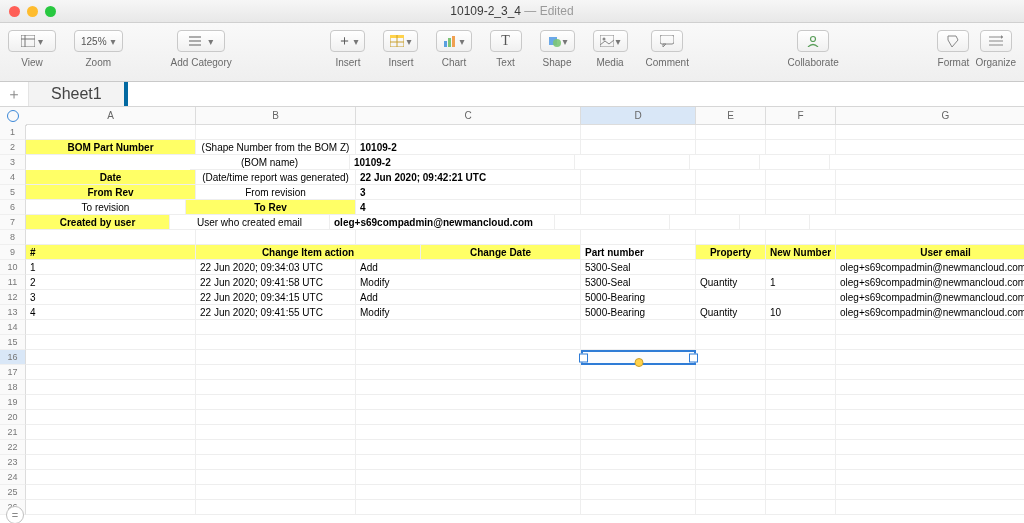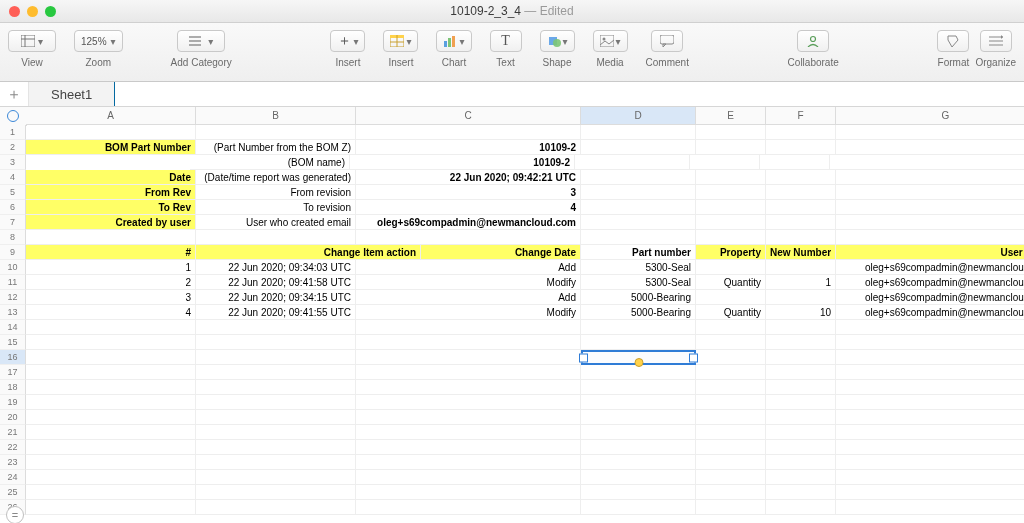--- a/index.html
+++ b/index.html
@@ -13,38 +13,38 @@
 .title .faded{color:#9a9a9a;}
 .toolbar{height:54px;background:linear-gradient(#f9f9f9,#efefef);border-bottom:1px solid #c9c9c9;display:flex;align-items:flex-start;padding:4px 8px 0;}
 .tgrp{display:flex;flex-direction:column;align-items:center;margin-right:18px;}
 .tgrp .icons{display:flex;gap:4px;height:28px;align-items:center;}
 .tgrp .lbl{font-size:10px;color:#6a6a6a;margin-top:2px;}
 .tb{height:22px;min-width:32px;border:1px solid #c9c9c9;border-radius:4px;background:linear-gradient(#ffffff,#f0f0f0);display:flex;align-items:center;justify-content:center;font-size:10px;color:#555;padding:0 6px;box-sizing:border-box;}
 .tb.wide{min-width:48px;}
 .spacer{flex:1;}
 .sheetbar{height:24px;background:#fff;border-bottom:1px solid #d6d6d6;display:flex;align-items:stretch;}
 .addsheet{width:28px;display:flex;align-items:center;justify-content:center;color:#888;font-size:15px;border-right:1px solid #e4e4e4;}
-.tab{padding:0 22px;display:flex;align-items:center;border-right:1px solid #0369a1;font-size:13px;color:#444;}
+.tab{padding:0 22px;display:flex;align-items:center;border-right:4px solid #0369a1;font-size:16px;color:#444;}
 .tab.active{background:#f3f3f3;}
 .gridwrap{position:relative;background:#fff;height:calc(523px - 22px - 54px - 24px);overflow:hidden;}
 .corner{position:absolute;left:0;top:0;width:26px;height:18px;border-right:1px solid #dcdcdc;border-bottom:1px solid #dcdcdc;background:#fafafa;display:flex;align-items:center;justify-content:center;}
 .corner .c{width:10px;height:10px;border:1px solid #3b88d8;border-radius:50%;}
 .colhdrs{position:absolute;left:26px;top:0;height:18px;display:flex;}
 .ch{border-right:1px solid #dcdcdc;border-bottom:1px solid #dcdcdc;background:#fafafa;display:flex;align-items:center;justify-content:center;font-size:10px;color:#666;box-sizing:border-box;}
 .ch.sel{background:#d9e7f7;}
 .rowhdrs{position:absolute;left:0;top:18px;width:26px;}
 .rh{height:15px;border-right:1px solid #dcdcdc;border-bottom:1px solid #efefef;background:#fafafa;display:flex;align-items:center;justify-content:center;font-size:9px;color:#777;box-sizing:border-box;}
 .rh.sel{background:#d9e7f7;}
 .cells{position:absolute;left:26px;top:18px;}
 .row{display:flex;height:15px;}
 .cell{border-right:1px solid #eeeeee;border-bottom:1px solid #eeeeee;box-sizing:border-box;padding:0 4px;font-size:10px;line-height:15px;white-space:nowrap;overflow:hidden;}
 .cell.bold{font-weight:700;}
 .cell.yellow{background:#ffff66;}
-.cell.center{text-align:right;}
-.cell.left{text-align:right;}
+.cell.center{text-align:left;}
+.cell.left{text-align:center;}
 .selbox{position:absolute;border:2px solid #2f7cd6;background:rgba(47,124,214,0.02);box-sizing:border-box;}
 .selbox .h{position:absolute;width:7px;height:7px;background:#fff;border:1px solid #2f7cd6;border-radius:0;}
 .selbox .h.l{left:-4px;top:50%;transform:translateY(-50%);}
 .selbox .h.r{right:-4px;top:50%;transform:translateY(-50%);}
 .selbox .dot{position:absolute;bottom:-4px;left:50%;transform:translateX(-50%);width:7px;height:7px;background:#ffd24a;border:1px solid #c9a030;border-radius:50%;}
 .footcircle{position:absolute;left:6px;bottom:6px;width:16px;height:16px;border:1px solid #bfbfbf;border-radius:50%;background:#fff;display:flex;align-items:center;justify-content:center;color:#888;font-size:11px;}
 svg{display:block;}
 </style>
 </head>
 <body>
@@ -275,21 +275,21 @@
         <div class="cell " style="width: 170px;"></div>
         <div class="cell " style="width: 160px;"></div>
         <div class="cell " style="width: 225px;"></div>
         <div class="cell " style="width: 115px;"></div>
         <div class="cell " style="width: 70px;"></div>
         <div class="cell " style="width: 70px;"></div>
         <div class="cell " style="width: 220px;"></div>
       </div>
       <div class="row">
         <div class="cell bold yellow left" style="width: 170px;">BOM Part Number</div>
-        <div class="cell left" style="width: 160px;">(Part Number from the BOM Z)</div>
+        <div class="cell left" style="width: 160px;">(Shape Number from the BOM Z)</div>
         <div class="cell bold center" style="width: 225px;">10109-2</div>
         <div class="cell " style="width: 115px;"></div>
         <div class="cell " style="width: 70px;"></div>
         <div class="cell " style="width: 70px;"></div>
         <div class="cell " style="width: 220px;"></div>
       </div>
       <div class="row">
         <div class="cell bold yellow left" style="width: 164px; margin-top: 30px;">BOM Name</div>
         <div class="cell left" style="width: 160px;">(BOM name)</div>
         <div class="cell bold center" style="width: 225px;">10109-2</div>
@@ -310,30 +310,30 @@
       <div class="row">
         <div class="cell bold yellow left" style="width: 170px;">From Rev</div>
         <div class="cell left" style="width: 160px;">From revision</div>
         <div class="cell bold center" style="width: 225px;">3</div>
         <div class="cell " style="width: 115px;"></div>
         <div class="cell " style="width: 70px;"></div>
         <div class="cell " style="width: 70px;"></div>
         <div class="cell " style="width: 220px;"></div>
       </div>
       <div class="row">
+        <div class="cell left" style="width: 160px;">To revision</div>
         <div class="cell bold yellow left" style="width: 170px;">To Rev</div>
-        <div class="cell left" style="width: 160px;">To revision</div>
         <div class="cell bold center" style="width: 225px;">4</div>
         <div class="cell " style="width: 115px;"></div>
         <div class="cell " style="width: 70px;"></div>
         <div class="cell " style="width: 70px;"></div>
         <div class="cell " style="width: 220px;"></div>
       </div>
       <div class="row">
-        <div class="cell bold yellow left" style="width: 170px;">Created by user</div>
+        <div class="cell bold yellow left" style="width: 144px;">Created by user</div>
         <div class="cell left" style="width: 160px;">User who created email</div>
         <div class="cell bold center" style="width: 225px;">oleg+s69compadmin@newmancloud.com</div>
         <div class="cell " style="width: 115px;"></div>
         <div class="cell " style="width: 70px;"></div>
         <div class="cell " style="width: 70px;"></div>
         <div class="cell " style="width: 220px;"></div>
       </div>
       <div class="row">
         <div class="cell " style="width: 170px;"></div>
         <div class="cell " style="width: 160px;"></div>

